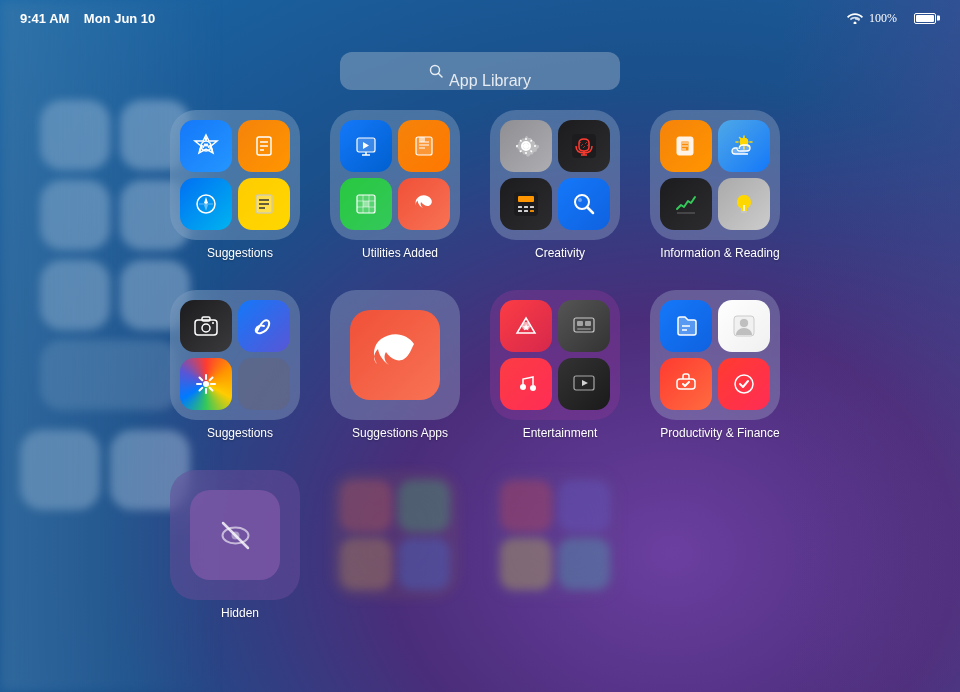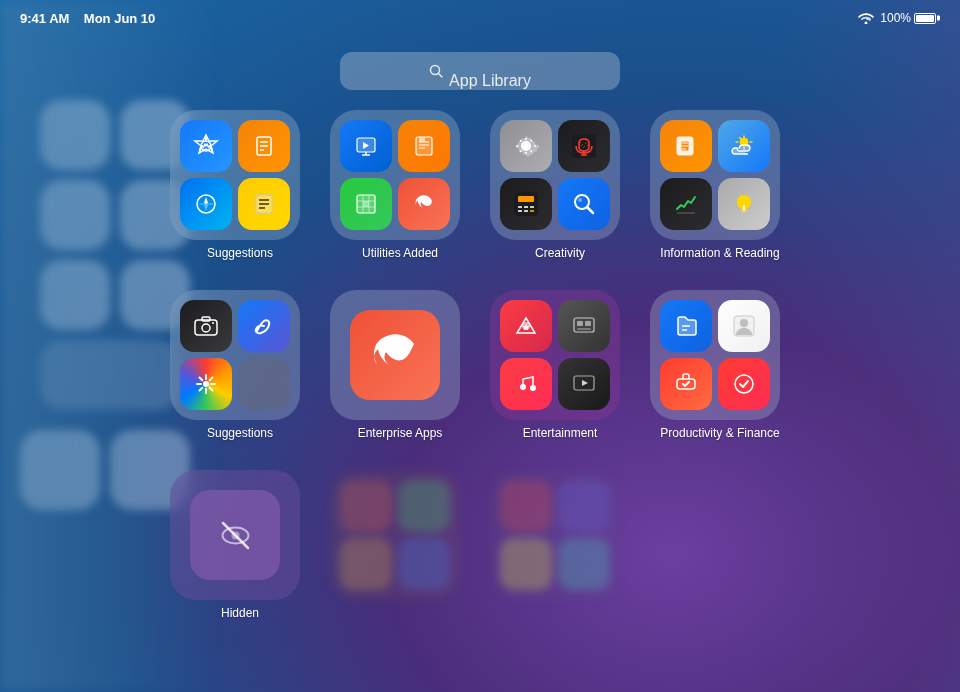--- a/index.html
+++ b/index.html
@@ -40,21 +40,22 @@
 
     .status-right {
       display: flex;
       align-items: center;
       gap: 6px;
     }
 
     .battery-container {
       display: flex;
       align-items: center;
-      gap: 3px;
+      gap: 17px;
+      font-family: Liberation Serif, serif;
     }
 
     .battery-icon {
       width: 22px;
       height: 11px;
       border: 1.5px solid white;
       border-radius: 2px;
       position: relative;
       display: inline-block;
     }
@@ -457,21 +458,21 @@
   </div>
 
   <div class="app-group">
     <div class="app-folder" style="display:flex; align-items:center; justify-content:center; padding:0;">
       <div class="app-icon" style="background: linear-gradient(135deg, #f05138, #f87254); width:90px; height:90px; border-radius:20px;">
         <svg width="55" height="55" viewBox="0 0 55 55" fill="white">
           <path d="M46 16C39 5 24 3 13 11C5 17 4 28 9 36C5 32 5 26 10 21C11 27 15 33 21 37C17 34 15 29 18 24C22 30 30 35 36 31C42 27 43 21 46 16Z"></path>
         </svg>
       </div>
     </div>
-    <span class="app-folder-label">Enterprise Apps</span>
+    <span class="app-folder-label">Suggestions Apps</span>
   </div>
 
 
   <div class="app-group">
     <div class="app-folder" style="background: rgba(160,60,160,0.3);">
       <div class="app-icon" style="background: linear-gradient(135deg, #fc3c44, #d6284c);">
         <svg width="26" height="26" viewBox="0 0 26 26" fill="none">
             <polygon points="13,5 22,20 4,20" fill="none" stroke="white" stroke-width="1.5"></polygon>
             <circle cx="13" cy="13" r="4" fill="white" opacity="0.6"></circle>
             <text x="9.5" y="17" font-size="8" fill="white" font-weight="bold">★</text>

